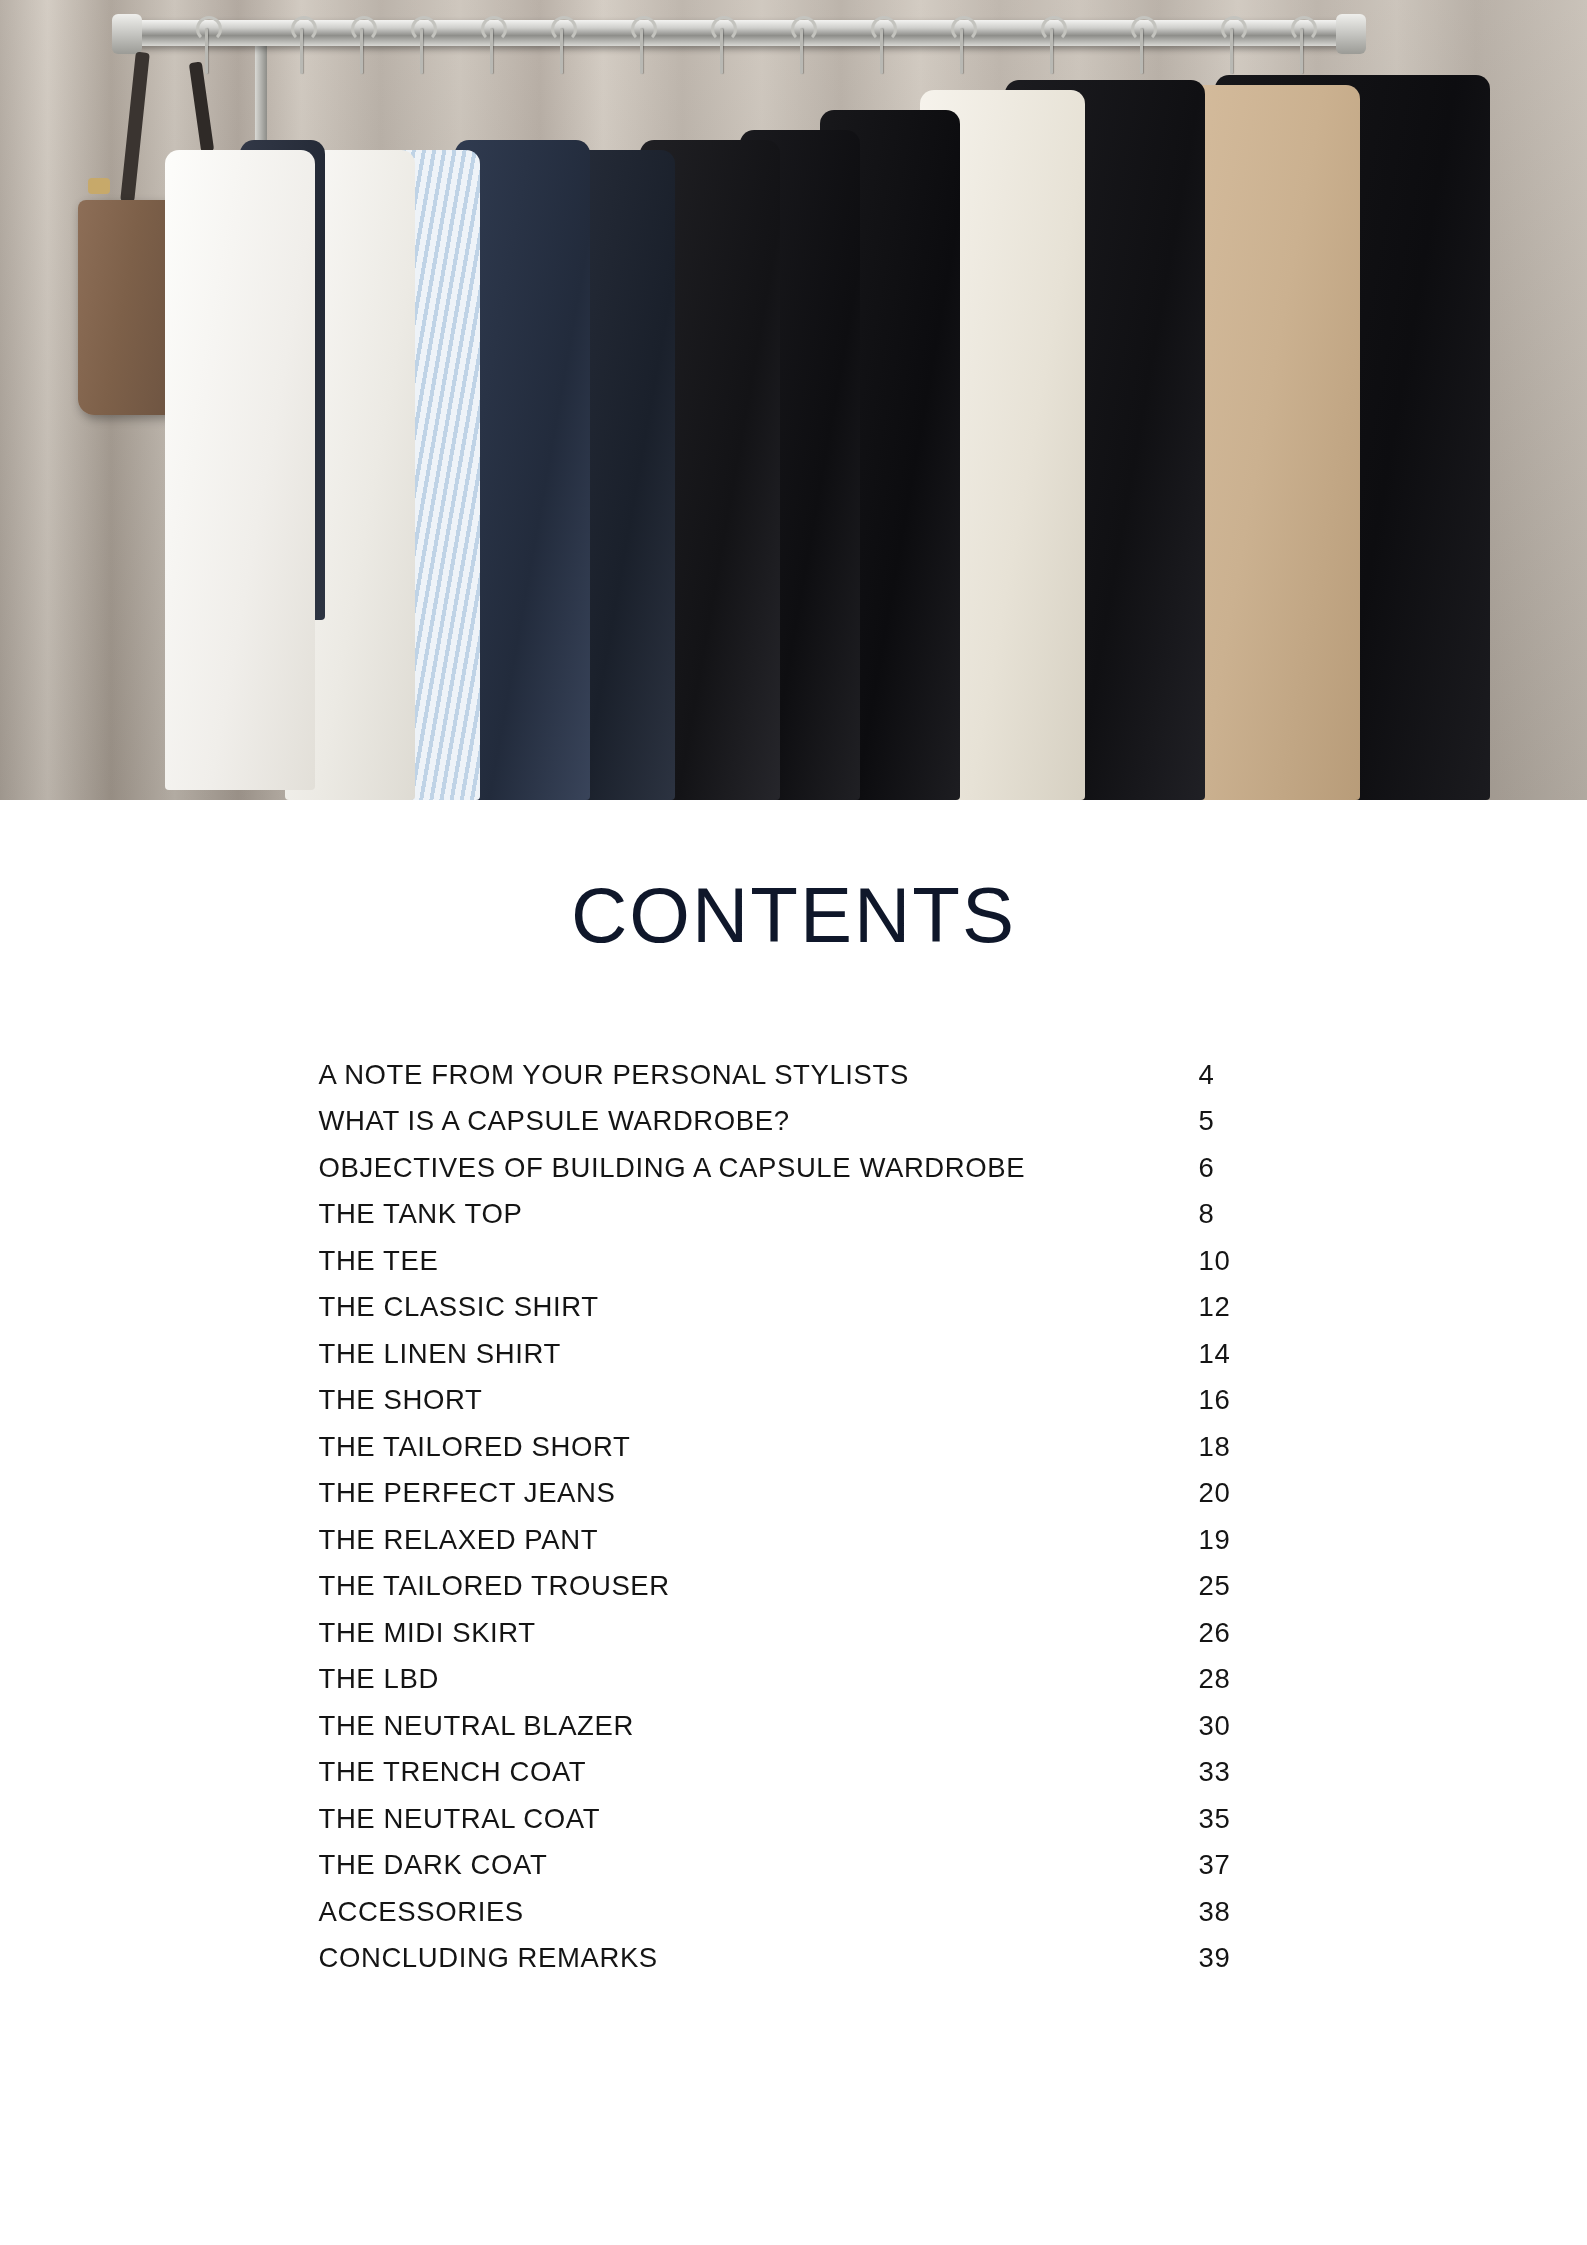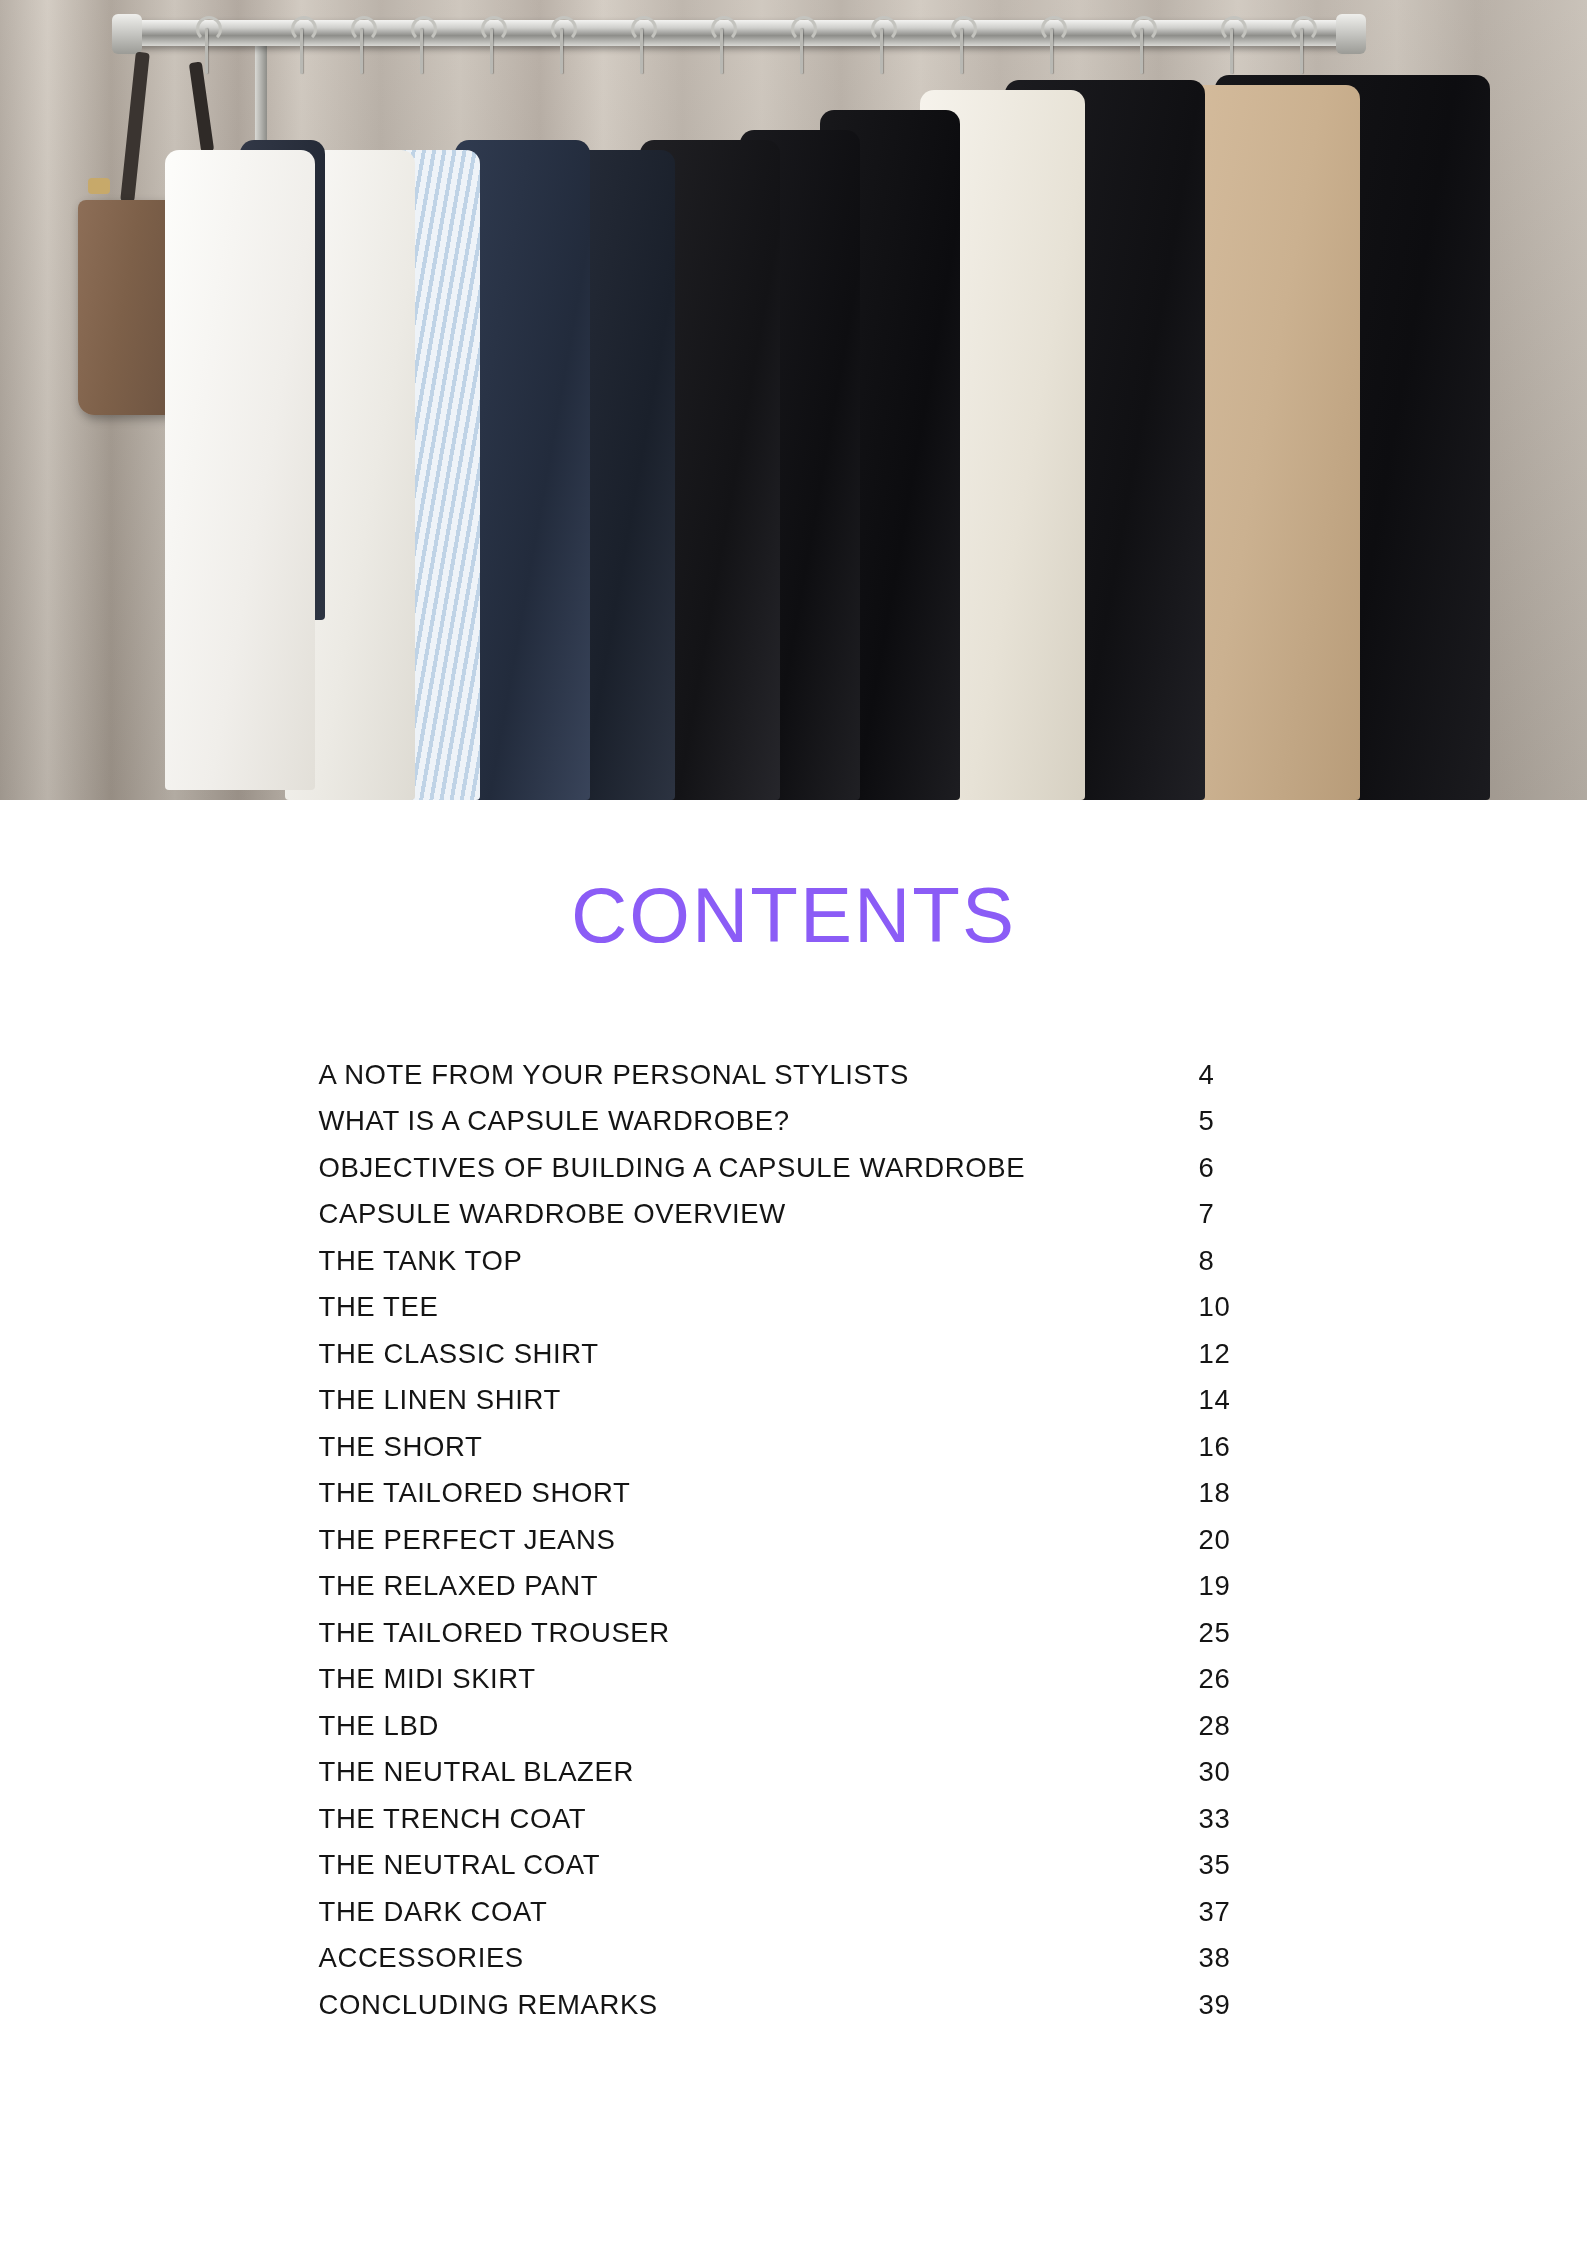--- a/index.html
+++ b/index.html
@@ -142,21 +142,21 @@
 
   
   .contents-wrap {
     padding-top: 70px;
   }
   .contents-title {
     text-align: center;
     font-size: 78px;
     font-weight: 400;
     letter-spacing: 2px;
-    color: #8b5cf6;
+    color: #0f172a;
     margin: 0 0 90px 0;
   }
   .toc {
     width: 950px;
     margin: 0 auto;
   }
   .toc-row {
     display: flex;
     align-items: baseline;
     font-size: 27.5px;
@@ -263,25 +263,20 @@
       <span class="toc-spacer"></span>
       <span class="toc-page">5</span>
     </div>
 
     <div class="toc-row">
       <span class="toc-label">OBJECTIVES OF BUILDING A CAPSULE WARDROBE</span>
       <span class="toc-spacer"></span>
       <span class="toc-page">6</span>
     </div>
 
-    <div class="toc-row">
-      <span class="toc-label">CAPSULE WARDROBE OVERVIEW</span>
-      <span class="toc-spacer"></span>
-      <span class="toc-page">7</span>
-    </div>
 
     <div class="toc-row">
       <span class="toc-label">THE TANK TOP</span>
       <span class="toc-spacer"></span>
       <span class="toc-page">8</span>
     </div>
 
     <div class="toc-row">
       <span class="toc-label">THE TEE</span>
       <span class="toc-spacer"></span>

